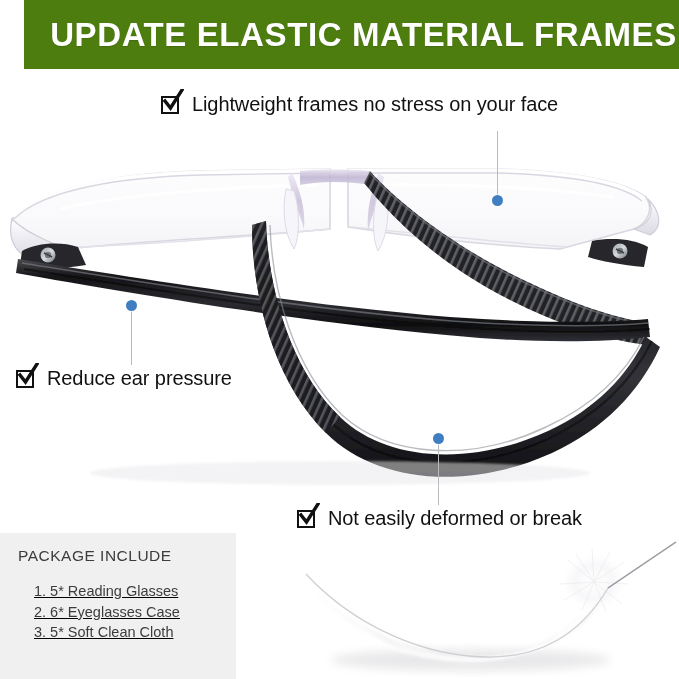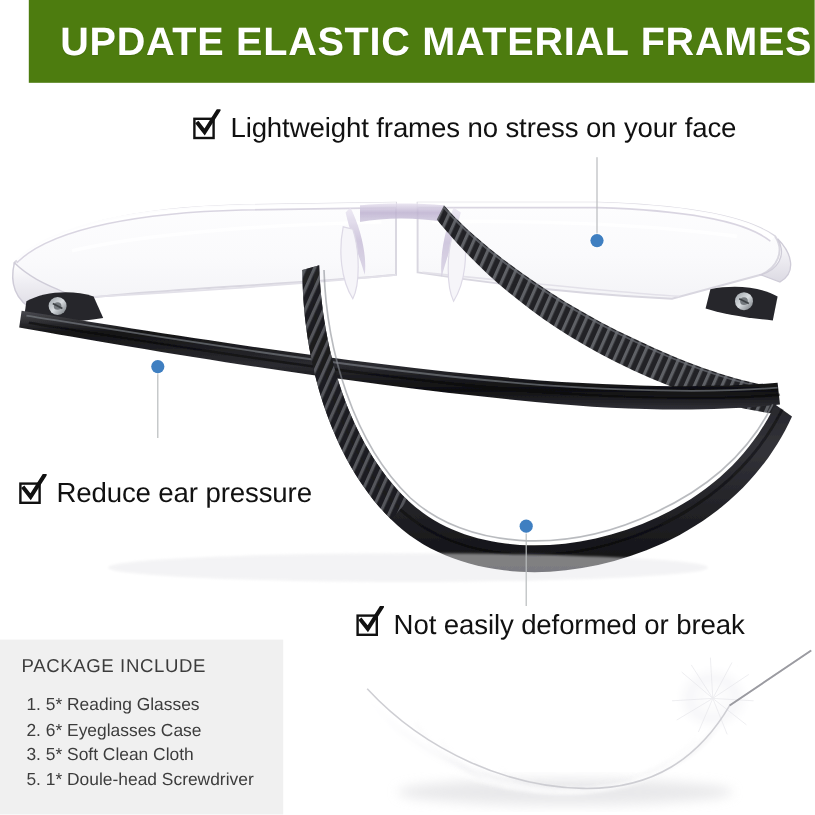--- a/index.html
+++ b/index.html
@@ -50,21 +50,21 @@
 
   
   .callout {
     position: absolute;
     display: flex;
     align-items: center;
     gap: 9px;
     white-space: nowrap;
   }
   .callout-label {
-    font-size: 23px;
+    font-size: 20px;
     color: #111111;
     font-family: "Liberation Sans", sans-serif;
     letter-spacing: -0.1px;
   }
   .checkbox-icon {
     position: relative;
     width: 22px;
     height: 22px;
     flex: 0 0 auto;
   }
@@ -79,21 +79,21 @@
   }
   .checkbox-icon .tick {
     position: absolute;
     left: 1px;
     top: -5px;
     width: 22px;
     height: 24px;
   }
 
   #callout-1 { left: 161px; top: 93px; }
-  #callout-2 { left: 16px;  top: 367px; margin-top: 30px; }
+  #callout-2 { left: 16px;  top: 367px; }
   #callout-3 { left: 249px; top: 507px; margin-left: 48px; }
 
   
   .leader-line {
     position: absolute;
     background: #b9bcbe;
     width: 1px;
   }
   #leader-1 { left: 497px; top: 131px; height: 68px; }
   #leader-2 { left: 131px; top: 307px; height: 58px; }
@@ -123,22 +123,23 @@
     box-sizing: border-box;
   }
   #package-title {
     font-size: 15.5px;
     color: #3c3c3c;
     letter-spacing: 0.5px;
     margin-bottom: 13px;
   }
   #package-list {
     list-style: none;
-    margin: 4px;
+    margin: 16px;
     padding: 0;
+    text-decoration: underline;
   }
   #package-list li {
     font-size: 14.5px;
     color: #3c3c3c;
     line-height: 20.5px;
     white-space: nowrap;
   }
 
   
   #feather-image {
@@ -388,17 +389,16 @@
     <path d="M30 34 C 80 88, 150 116, 210 117 C 268 118, 306 92, 332 48 L 400 2" fill="none" stroke="#c9c9ce" stroke-width="1.3" opacity="0.9"></path>
     <path d="M332 48 L 400 2" fill="none" stroke="#9b9ba1" stroke-width="1.5"></path>
   </svg>
 
   <div id="package-panel">
     <div id="package-title">PACKAGE INCLUDE</div>
     <ul id="package-list">
       <li>1.  5* Reading Glasses</li>
       <li>2. 6* Eyeglasses Case</li>
       <li>3. 5* Soft Clean Cloth</li>
-      <li>5. 1* Doule-head Screwdriver</li>
     </ul>
   </div>
 
 </div>
 
 </body></html>

